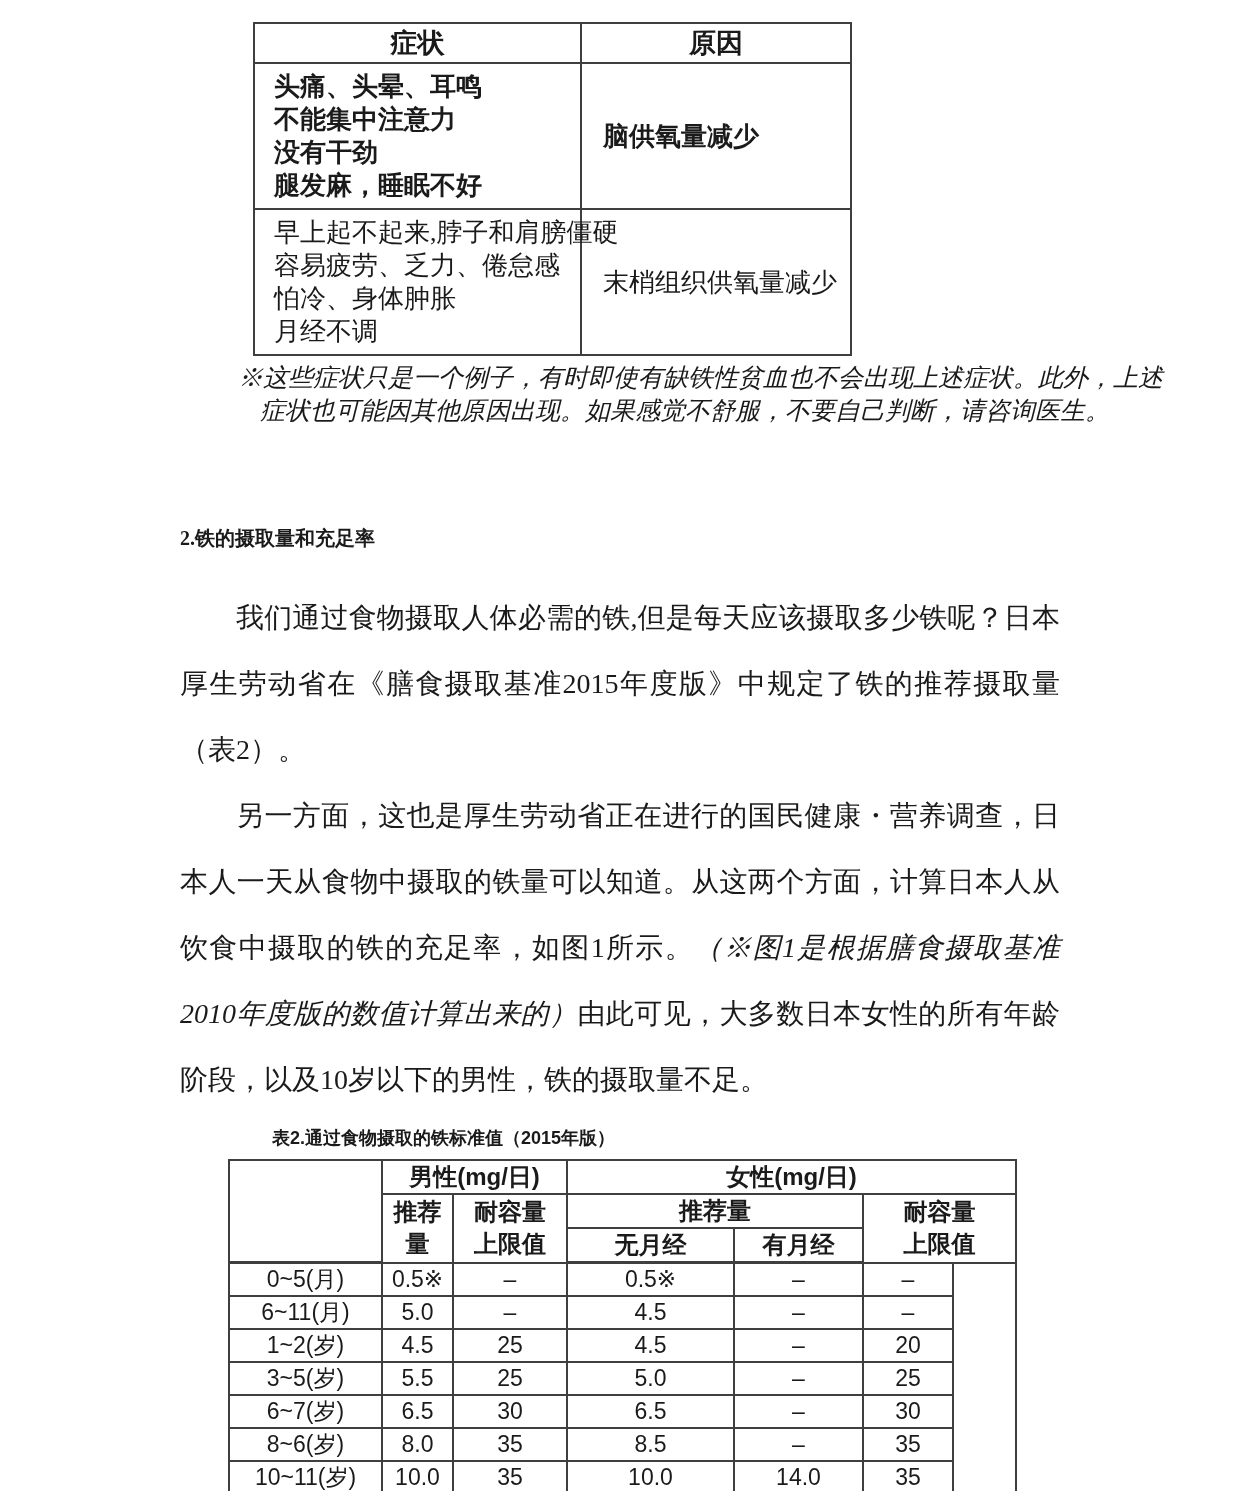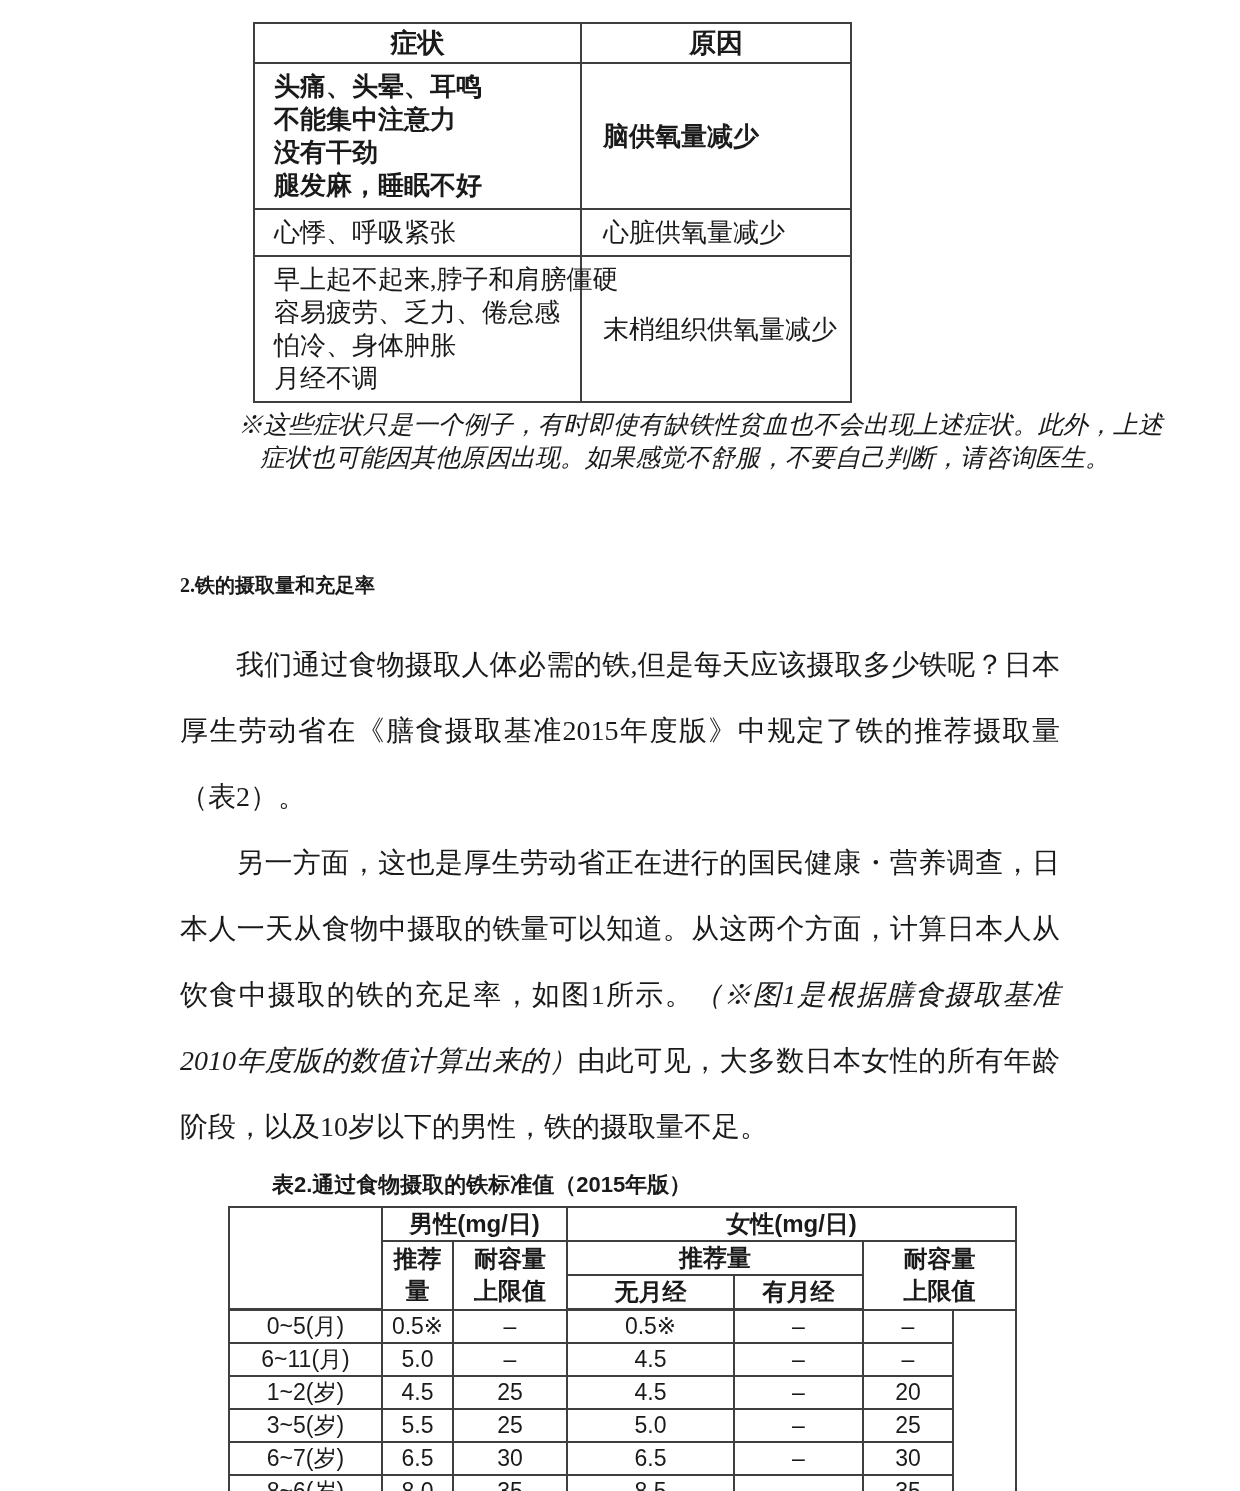--- a/index.html
+++ b/index.html
@@ -61,21 +61,21 @@
     text-align: justify;
     text-indent: 2em;
   }
   .para .it { font-style: italic; }
 
   
   .caption {
     margin: 10px 0 0 272px;
     font-family: "Liberation Sans", "DejaVu Sans", sans-serif;
     font-weight: bold;
-    font-size: 22px;
+    font-size: 18px;
     line-height: 30px;
   }
 
   
   .t2 {
     margin: 6px 0 0 228px;
     width: 787px;
     border: 2px solid #3f3f3f;
     font-family: "Liberation Sans", "DejaVu Sans", sans-serif;
     font-size: 23px;
@@ -107,26 +107,20 @@
         <td>原因</td>
       </tr>
       <tr class="r1">
         <td class="sym">
           <div>头痛、头晕、耳鸣</div>
           <div>不能集中注意力</div>
           <div>没有干劲</div>
           <div>腿发麻，睡眠不好</div>
         </td>
         <td class="cause">脑供氧量减少</td>
-      </tr>
-      <tr class="r2">
-        <td class="sym">
-          <div>心悸、呼吸紧张</div>
-        </td>
-        <td class="cause">心脏供氧量减少</td>
       </tr>
       <tr class="r3">
         <td class="sym">
           <div>早上起不起来,脖子和肩膀僵硬</div>
           <div>容易疲劳、乏力、倦怠感</div>
           <div>怕冷、身体肿胀</div>
           <div>月经不调</div>
         </td>
         <td class="cause">末梢组织供氧量减少</td>
       </tr>

